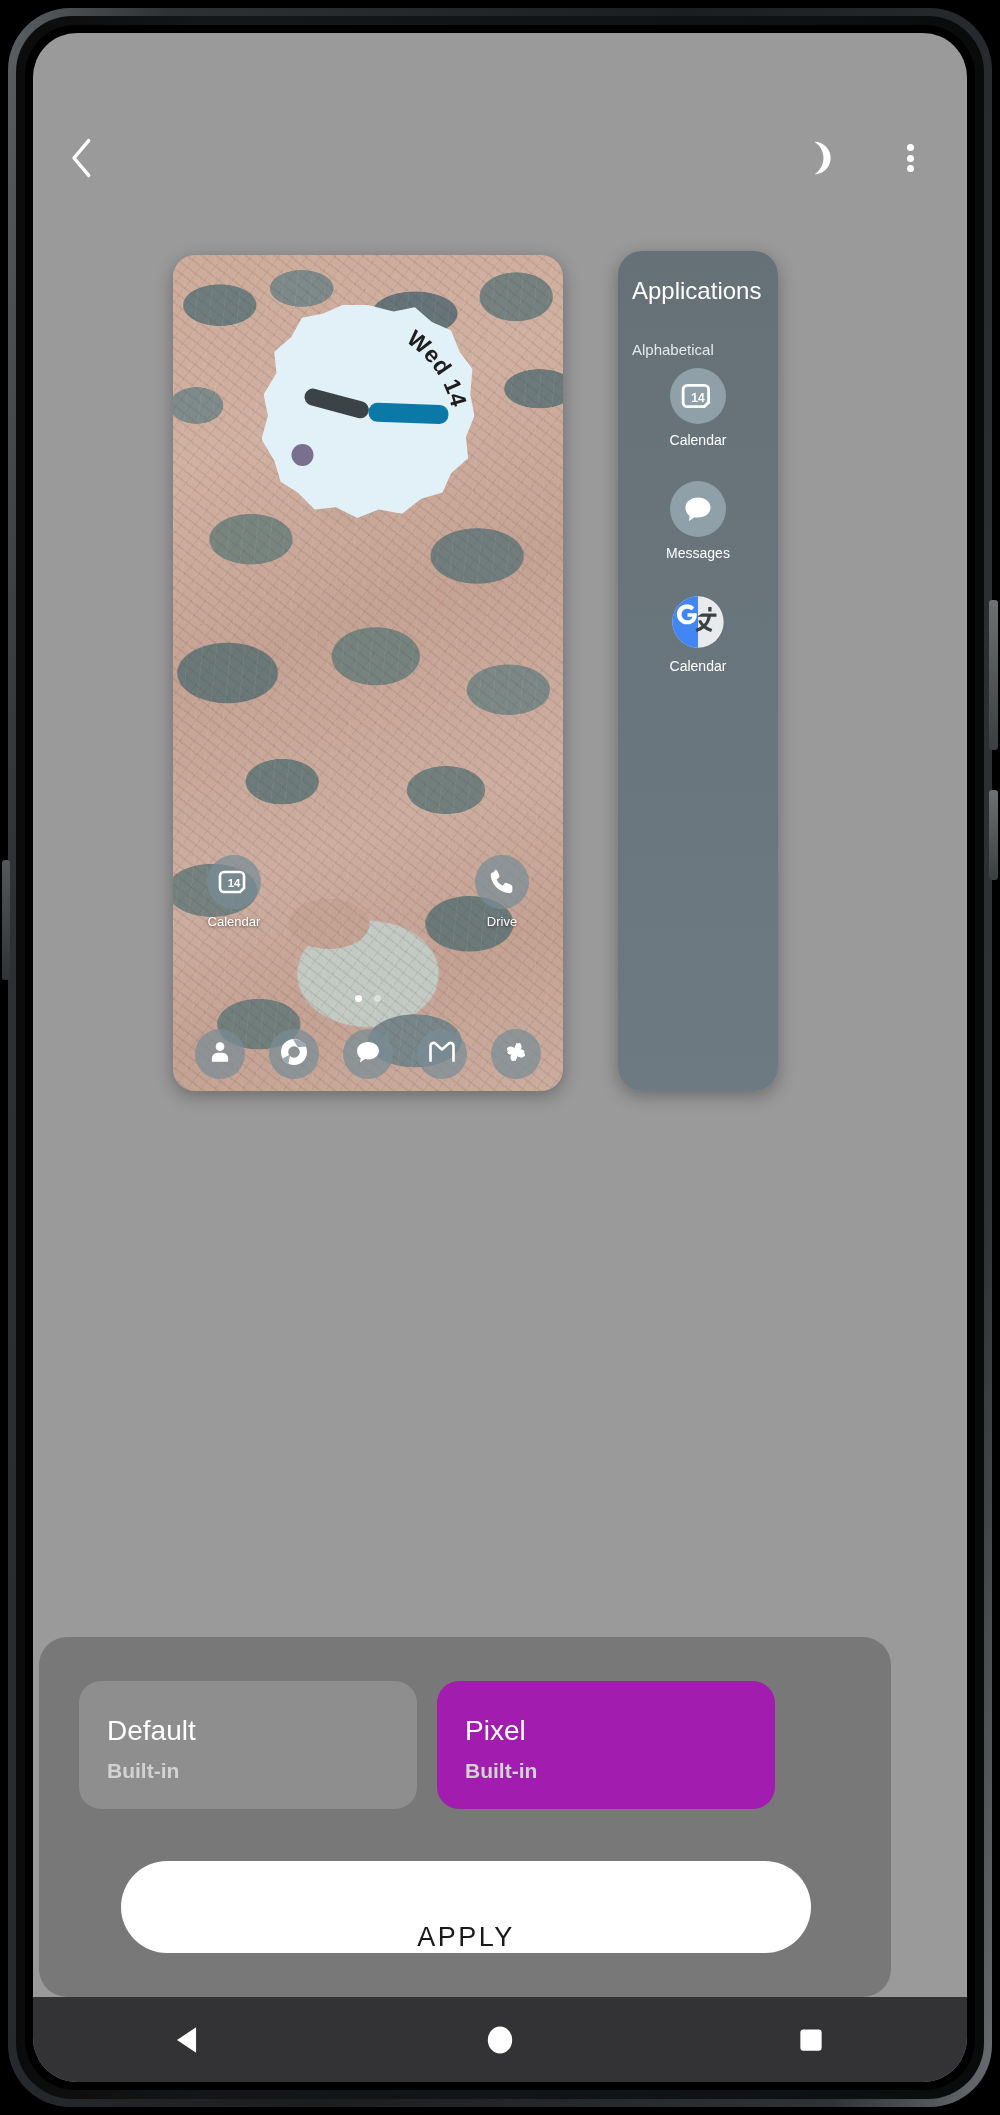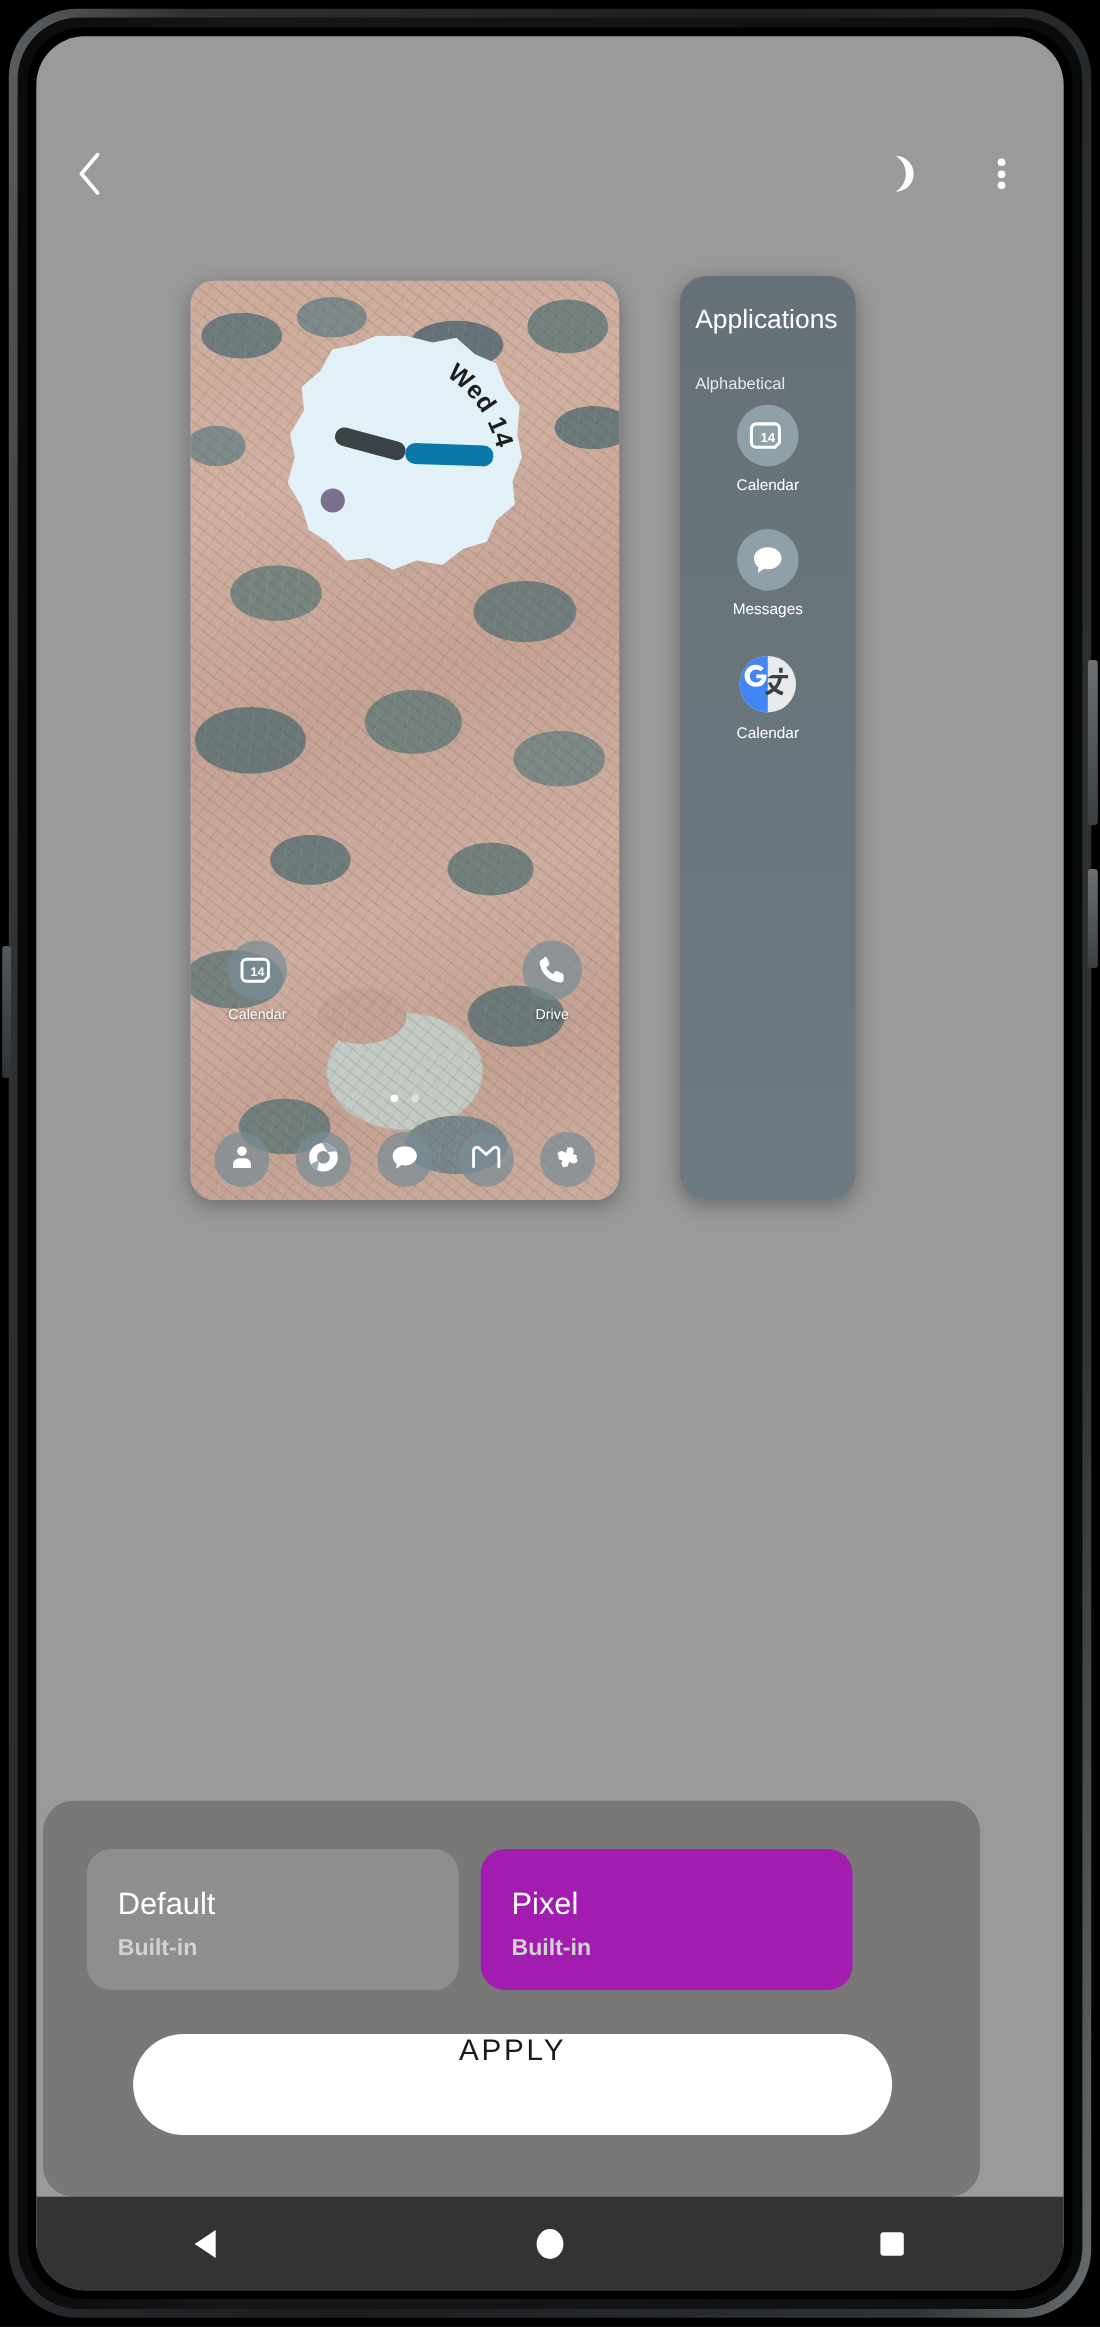--- a/index.html
+++ b/index.html
@@ -114,22 +114,22 @@
       display:flex;align-items:center;justify-content:center;}
   .appitem .lbl{margin-top:8px;font-size:14px;color:#fff;}
 
   
   .bottomsheet{position:absolute;left:6px;bottom:85px;width:852px;height:360px;border-radius:28px;background:#787878;}
   .cards{position:absolute;left:40px;top:44px;width:772px;display:flex;gap:20px;}
   .scard{width:338px;height:128px;border-radius:22px;background:#8e8e8e;position:relative;}
   .scard.alt{background:#a21caf;}
   .scard .t{position:absolute;left:28px;top:34px;font-size:28px;color:#fff;}
   .scard .s{position:absolute;left:28px;top:78px;font-size:21px;color:#d2d2d2;font-weight:bold;}
-  .applybtn{position:absolute;left:82px;top:212px;width:690px;height:92px;border-radius:46px;background:#fff;
-      display:flex;align-items:flex-start;justify-content:center;}
+  .applybtn{position:absolute;left:82px;top:224px;width:690px;height:92px;border-radius:46px;background:#fff;
+      display:flex;align-items:flex-end;justify-content:center;}
   .applybtn span{font-size:27px;color:#1a1a1a;letter-spacing:2.5px;}
 
   
   .navbar{position:absolute;left:0;bottom:0;width:934px;height:85px;background:#333335;
       display:flex;align-items:center;justify-content:space-around;}
   .navitem{width:120px;height:85px;display:flex;align-items:center;justify-content:center;}
 </style>
 </head>
 <body>
 

